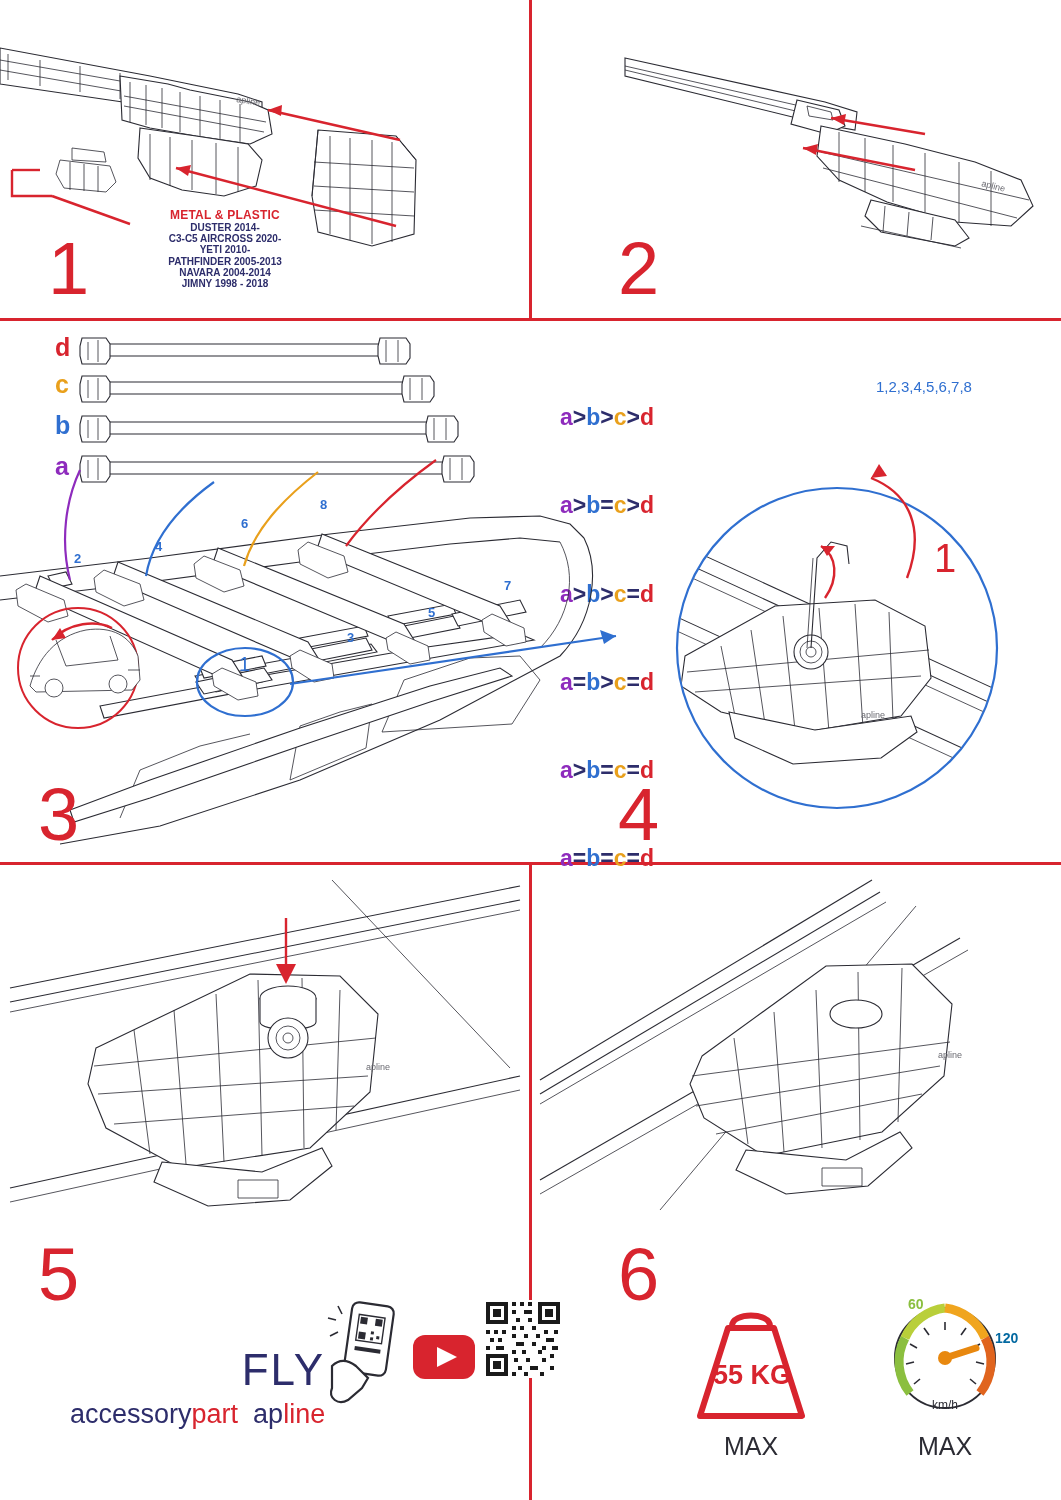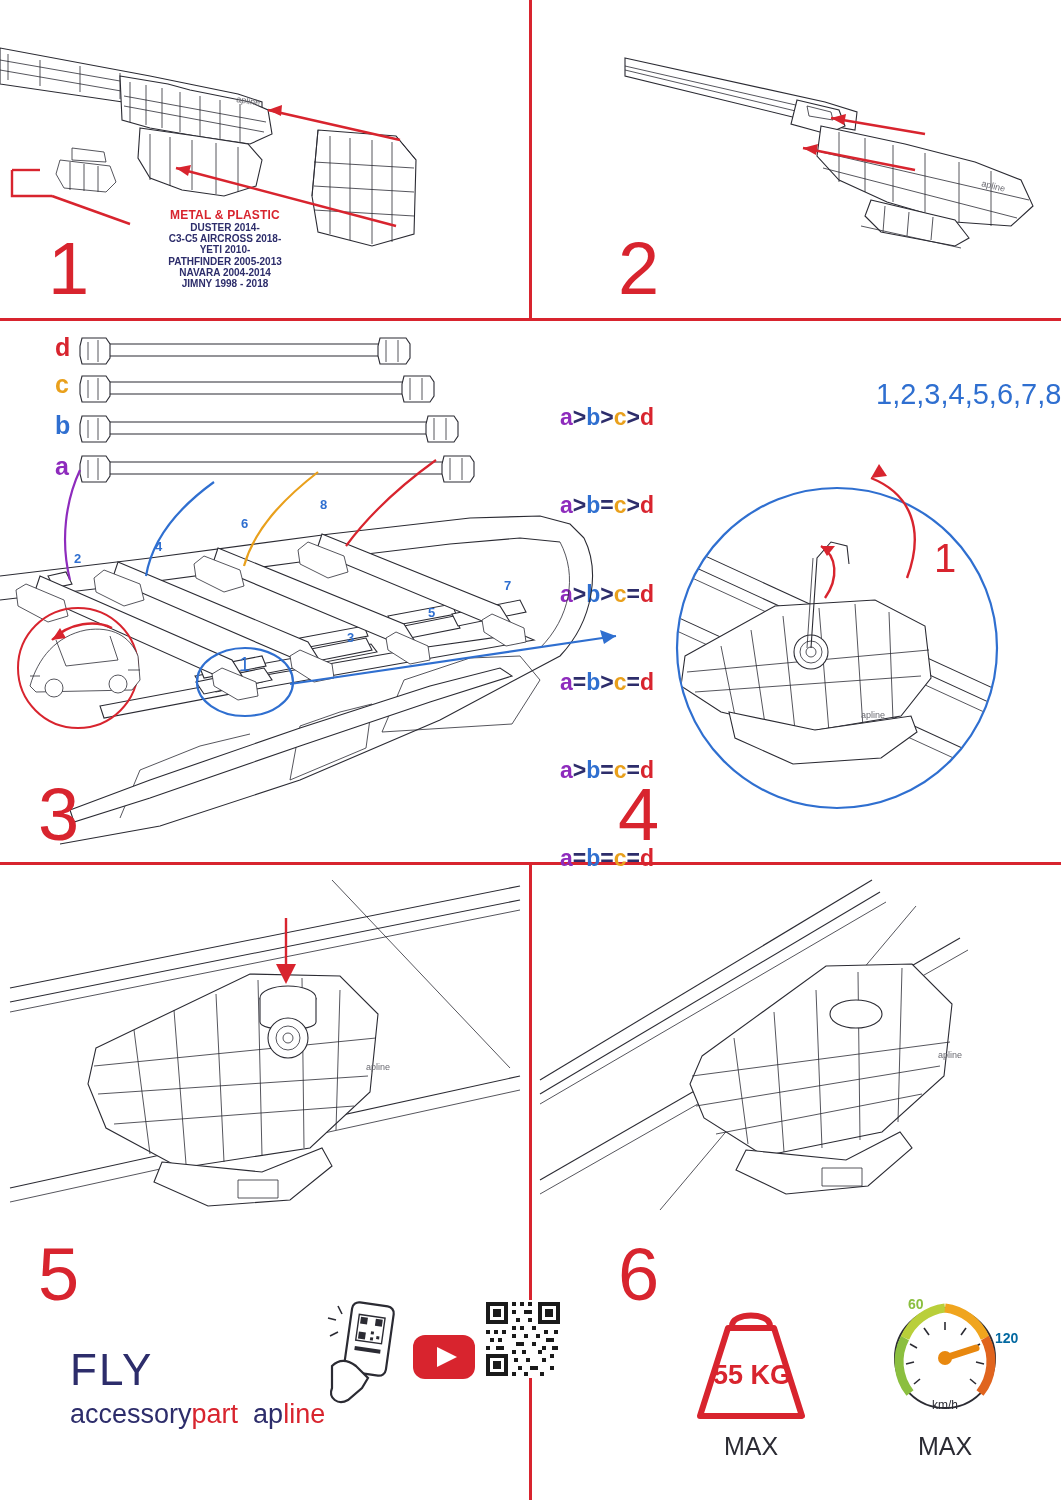--- a/index.html
+++ b/index.html
@@ -21,27 +21,27 @@
   .compat{position:absolute;text-align:center;font-family:"Liberation Sans",sans-serif;}
   .compat .hdr{color:#d8242e;font-size:12px;font-weight:700;letter-spacing:.2px;}
   .compat .row{color:#2d2d6b;font-size:10px;font-weight:700;line-height:1.12;}
 
   .letters{position:absolute;font-size:25px;font-weight:700;font-family:"Liberation Sans",sans-serif;}
   .l-d{color:#d8242e;} .l-c{color:#e9a01c;} .l-b{color:#2f6fd0;} .l-a{color:#8e2bbd;}
 
   .ineq{position:absolute;font-size:23px;font-weight:700;line-height:1.28;font-family:"Liberation Sans",sans-serif;white-space:pre;}
   .ineq span.a{color:#8e2bbd;} .ineq span.b{color:#2f6fd0;} .ineq span.c{color:#e9a01c;} .ineq span.d{color:#d8242e;} .ineq span.op{color:#2d2d6b;}
 
-  .seq{position:absolute;color:#2f6fd0;font-size:29px;font-family:"Liberation Sans",sans-serif;}
+  .seq{position:absolute;color:#2f6fd0;font-size:15px;font-family:"Liberation Sans",sans-serif;}
   .barnum{position:absolute;color:#2f6fd0;font-size:13px;font-weight:700;font-family:"Liberation Sans",sans-serif;}
   .circ1{position:absolute;color:#2f6fd0;font-size:20px;font-family:"Liberation Sans",sans-serif;}
   .red1{position:absolute;color:#d8242e;font-size:40px;font-family:"Liberation Sans",sans-serif;}
 
   .brand{position:absolute;}
-  .brand .fly{color:#2d2d6b;font-size:44px;letter-spacing:2px;font-family:"Liberation Sans",sans-serif;}
+  .brand .fly{color:#2d2d6b;font-size:44px;letter-spacing:2px;font-family:"Liberation Sans",sans-serif;text-align:right;}
   .brand .sub{font-size:27px;font-family:"Liberation Sans",sans-serif;}
   .brand .sub .acc{color:#2d2d6b;} .brand .sub .part{color:#d8242e;}
   .brand .sub .ap{color:#2d2d6b;} .brand .sub .line{color:#d8242e;}
 
   .maxlbl{position:absolute;font-size:25px;color:#2b2b33;font-family:"Liberation Sans",sans-serif;}
   .kgtxt{position:absolute;color:#d8242e;font-size:27px;font-weight:700;font-family:"Liberation Sans",sans-serif;}
   .kmh{position:absolute;color:#2b2b33;font-size:12px;font-family:"Liberation Sans",sans-serif;}
   .spd{position:absolute;font-size:14px;font-weight:700;font-family:"Liberation Sans",sans-serif;}
   .spd.s60{color:#8bbf3f;} .spd.s120{color:#0369a1;}
 
@@ -89,21 +89,21 @@
       <path d="M176 158 L191 155 L188 166 Z" fill="#d8242e"></path>
       <path class="red" d="M12 160 L12 186 L52 186" stroke-width="1.6"></path>
       <path class="red" d="M52 186 L130 214" stroke-width="1.6"></path>
       <path class="red" d="M12 160 L40 160" stroke-width="1.6"></path>
     </svg>
   </div>
 
   <div class="compat" style="left:120px;top:208px;width:210px;">
     <div class="hdr">METAL &amp; PLASTIC</div>
     <div class="row">DUSTER 2014-</div>
-    <div class="row">C3-C5 AIRCROSS 2018-</div>
+    <div class="row">C3-C5 AIRCROSS 2020-</div>
     <div class="row">YETI 2010-</div>
     <div class="row">PATHFINDER 2005-2013</div>
     <div class="row">NAVARA 2004-2014</div>
     <div class="row">JIMNY 1998 - 2018</div>
   </div>
 
   <div class="step-num" style="left:48px;top:232px;">1</div>
 
   <div class="panel" style="left:625px;top:40px;width:420px;height:210px;">
     <svg width="420" height="210" viewBox="0 0 420 210">

